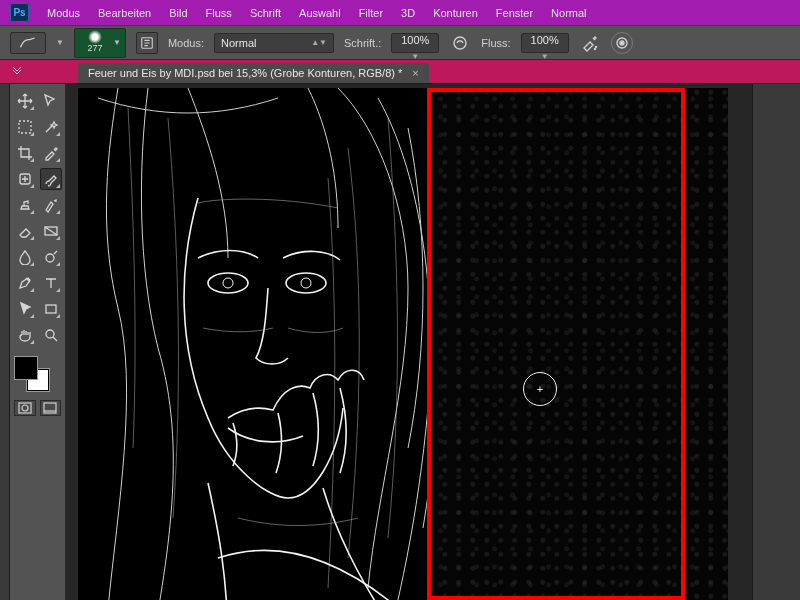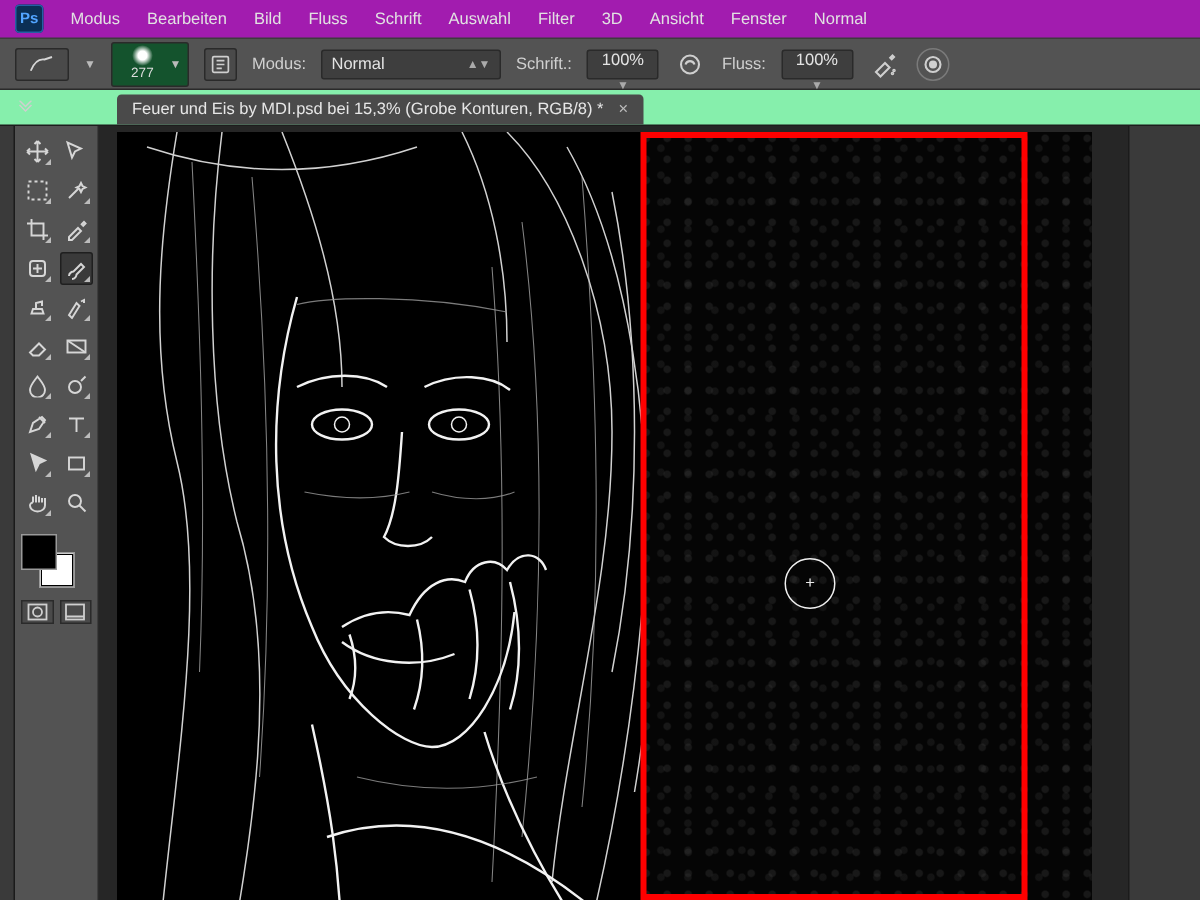--- a/index.html
+++ b/index.html
@@ -24,21 +24,21 @@
   .lbl { color:#d0d0d0; }
   .select { height:20px; background:#3e3e3e; border:1px solid #2a2a2a; border-radius:2px; display:flex; align-items:center; padding:0 6px; gap:8px; min-width:120px; justify-content:space-between;}
   .select.small { min-width:48px; gap:6px;flex-direction:column; }
   .select .val { color:#e4e4e4; }
   .select .car { font-size:8px; color:#aaa; }
   .opt-icon { width:22px; height:22px; display:flex; align-items:center; justify-content:center; }
   .opt-icon svg { width:18px; height:18px; stroke:#cfcfcf; fill:none; stroke-width:1.4;}
   .opt-icon.round { border:1px solid #7a7a7a; border-radius:50%; }
 
   
-  .tabrow { height: 24px; background:#86efac; border-bottom:1px solid #1d1d1d; display:flex; align-items:stretch; padding-left:10px; position:relative;}
+  .tabrow { height: 24px; background:#be185d; border-bottom:1px solid #1d1d1d; display:flex; align-items:stretch; padding-left:10px; position:relative;}
   .tabrow .collapse { width:14px; height:14px; align-self:center; margin-right:54px; color:#cfcfcf; display:flex; align-items:center; justify-content:center; font-size:9px;}
   .tabrow .collapse svg{width:10px;height:10px;fill:#cfcfcf;}
   .doc-tab { background:#4a4a4a; color:#e7e7e7; font-size:11px; display:flex; align-items:center; padding:0 10px; gap:10px; border-top-left-radius:3px; border-top-right-radius:3px; margin-top:3px;}
   .doc-tab .x { color:#bdbdbd; font-size:11px; }
 
   
   .work { position:absolute; top:84px; left:0; right:0; bottom:0; display:flex; }
   .dockcol { width:10px; background:#3a3a3a; border-right:1px solid #1b1b1b; }
   .toolbox { width:56px; background:#535353; border-right:1px solid #2a2a2a; padding:6px 4px; }
   .toolbox .grid { display:grid; grid-template-columns:1fr 1fr; gap:4px; }
@@ -80,21 +80,21 @@
       <span>Ps</span>
     </div>
   <span class="mi">Modus</span>
   <span class="mi">Bearbeiten</span>
   <span class="mi">Bild</span>
   <span class="mi">Fluss</span>
   <span class="mi">Schrift</span>
   <span class="mi">Auswahl</span>
   <span class="mi">Filter</span>
   <span class="mi">3D</span>
-  <span class="mi">Ansicht</span>
+  <span class="mi">Konturen</span>
   <span class="mi">Fenster</span>
   <span class="mi">Normal</span>
 </div>
 
 <div class="optbar">
   <div class="tool-preview">
     <svg viewBox="0 0 24 16">
         <path d="M3 13 Q7 3 14 4 L20 2" stroke="#d6d6d6" fill="none" stroke-width="1.5"></path>
       </svg>
   </div>

